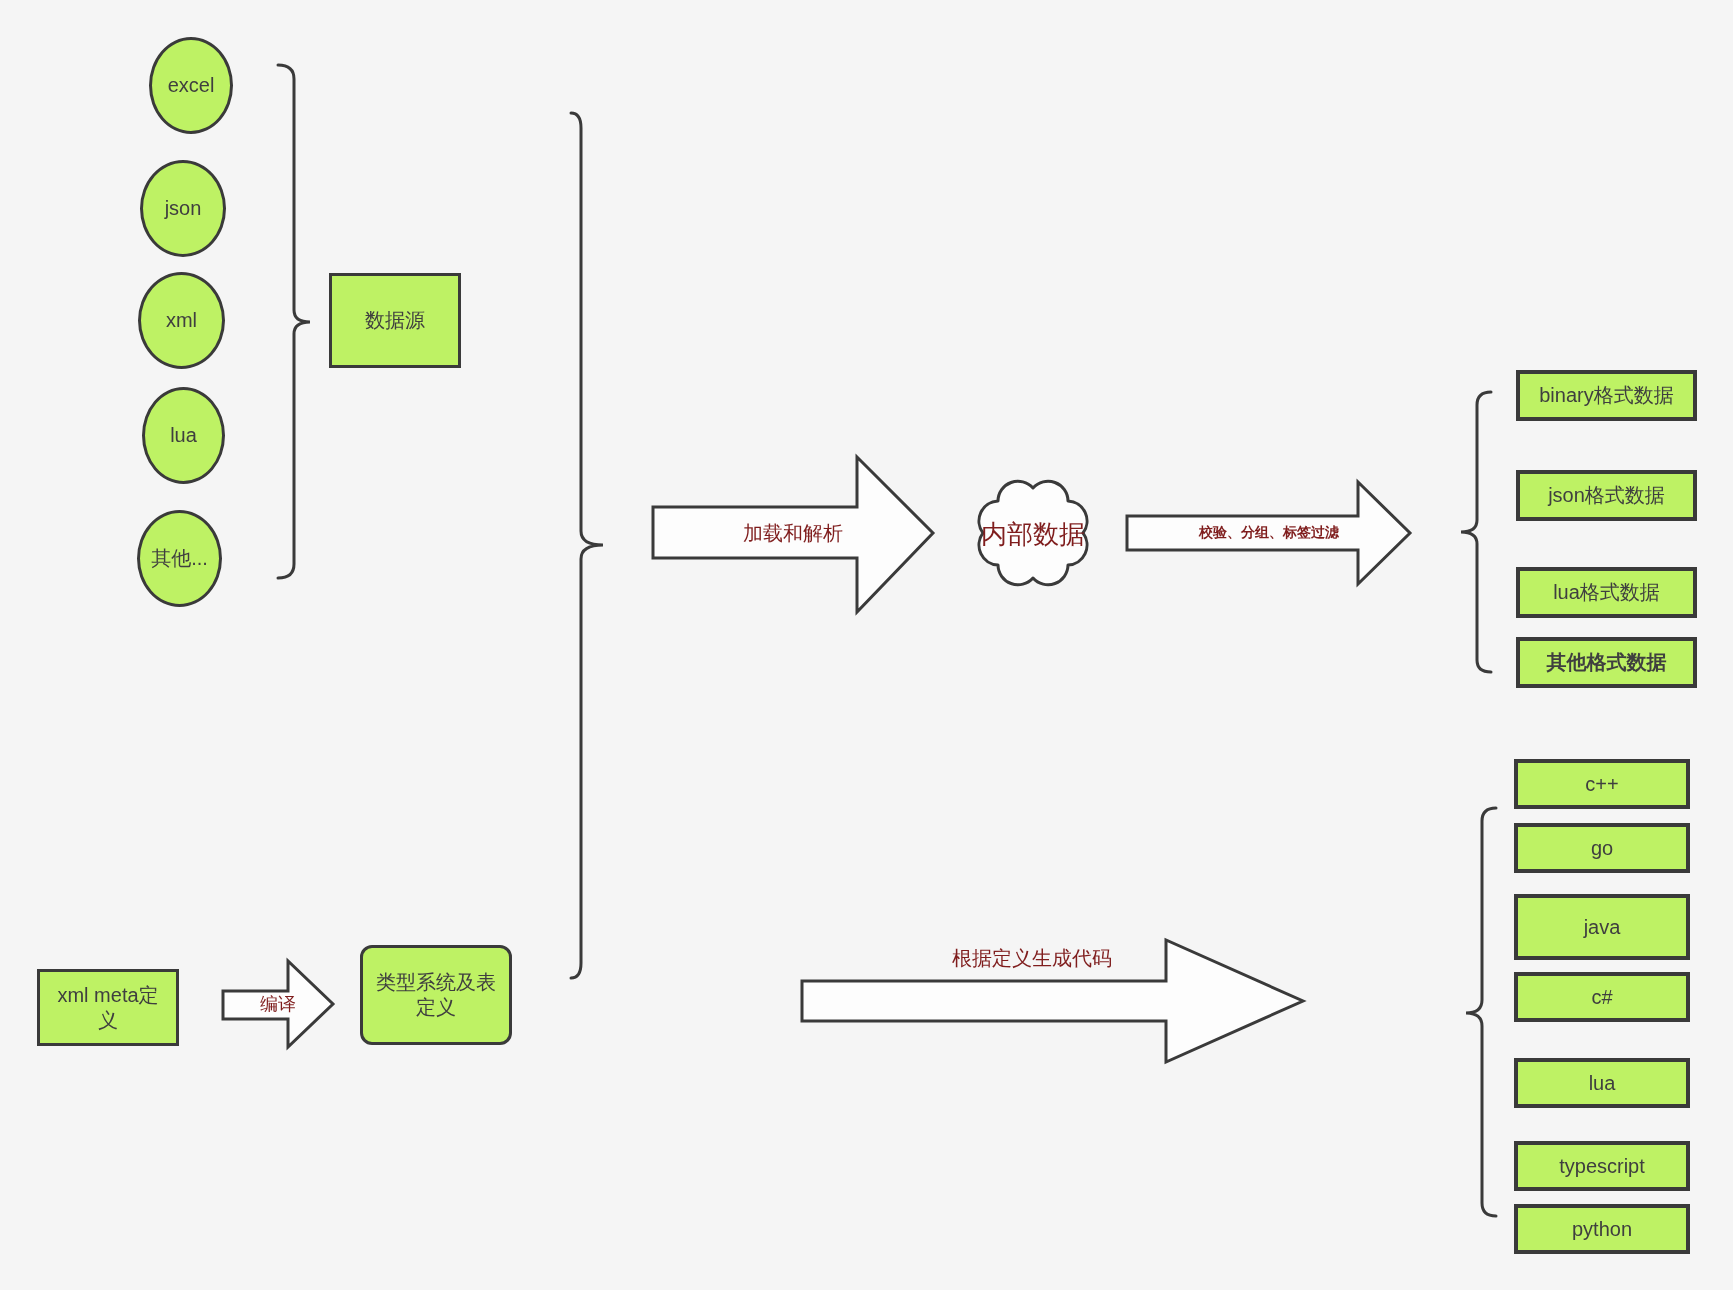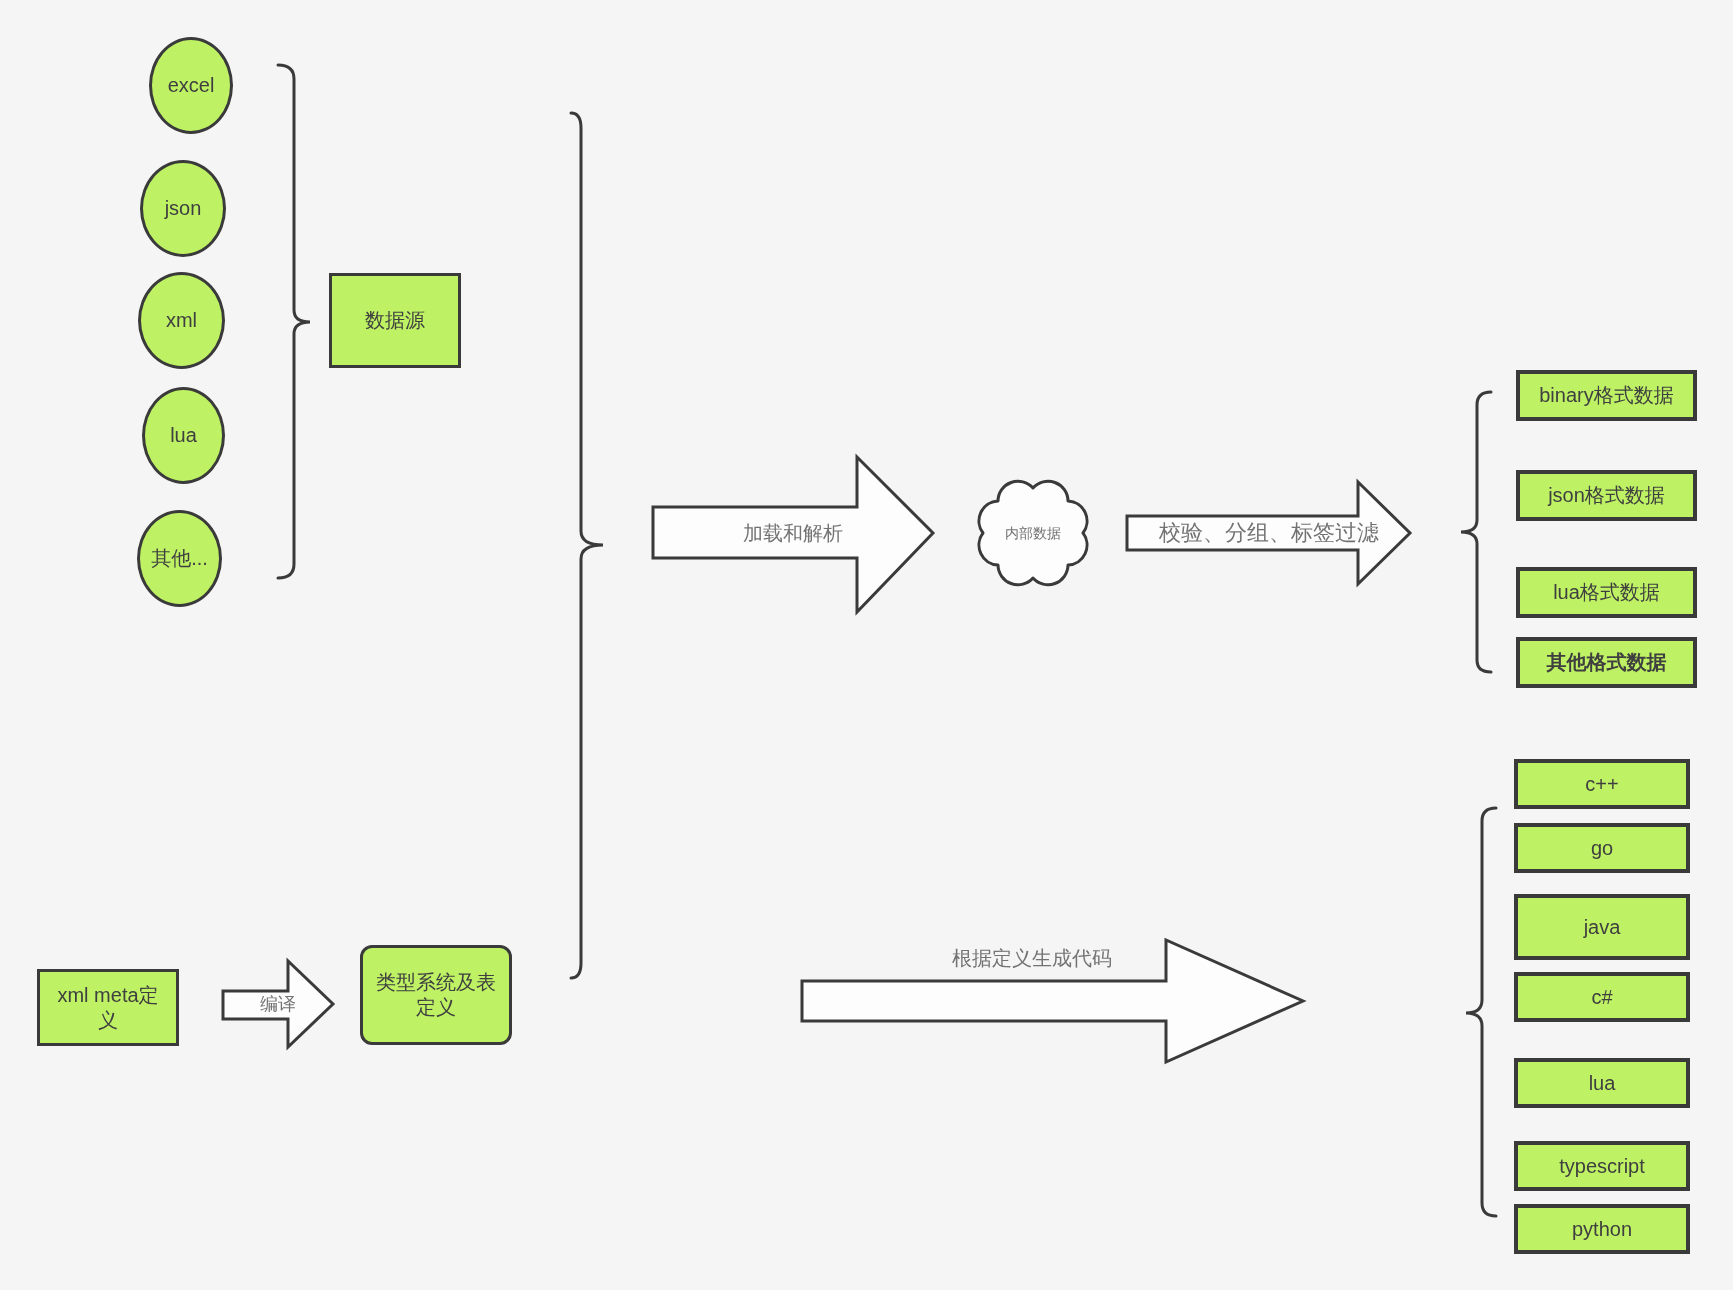--- a/index.html
+++ b/index.html
@@ -34,21 +34,21 @@
     align-items: center;
     justify-content: center;
     text-align: center;
     line-height: 1.25;
   }
   .ellipse { border-radius: 50%; }
   .thickbox { border-width: 4px; }
   .rounded { border-radius: 12px; }
   .lbl {
     position: absolute;
-    color: #737373;
+    color: #7f1d1d;
     font-size: 20px;
     display: flex;
     align-items: center;
     justify-content: center;
     text-align: center;
     white-space: nowrap;
   }
 </style>
 </head>
 <body>
@@ -94,18 +94,18 @@
 
   <div class="node thickbox" style="left:1514px; top:759px;  width:176px; height:50px;">c++</div>
   <div class="node thickbox" style="left:1514px; top:823px;  width:176px; height:50px;">go</div>
   <div class="node thickbox" style="left:1514px; top:894px;  width:176px; height:66px;">java</div>
   <div class="node thickbox" style="left:1514px; top:972px;  width:176px; height:50px;">c#</div>
   <div class="node thickbox" style="left:1514px; top:1058px; width:176px; height:50px;">lua</div>
   <div class="node thickbox" style="left:1514px; top:1133px; width:176px; height:50px;margin-top:8px;">typescript</div>
   <div class="node thickbox" style="left:1514px; top:1204px; width:176px; height:50px;">python</div>
 
   <div class="lbl" style="left:653px; top:507px; width:280px; height:52px;">加载和解析</div>
-  <div class="lbl" style="left:981px; top:508px; width:104px; height:52px; font-size:14px;">内部数据</div>
-  <div class="lbl" style="left:1127px; top:512px; width:284px; height:42px; font-size:22px;">校验、分组、标签过滤</div>
+  <div class="lbl" style="left:981px; top:508px; width:104px; height:52px; font-size:26px;">内部数据</div>
+  <div class="lbl" style="left:1127px; top:512px; width:284px; height:42px; font-size:14px;font-weight:bold;">校验、分组、标签过滤</div>
   <div class="lbl" style="left:802px; top:938px; width:460px; height:40px;">根据定义生成代码</div>
   <div class="lbl" style="left:223px; top:989px; width:110px; height:30px; font-size:18px;">编译</div>
 
 </div>
 
 </body></html>

